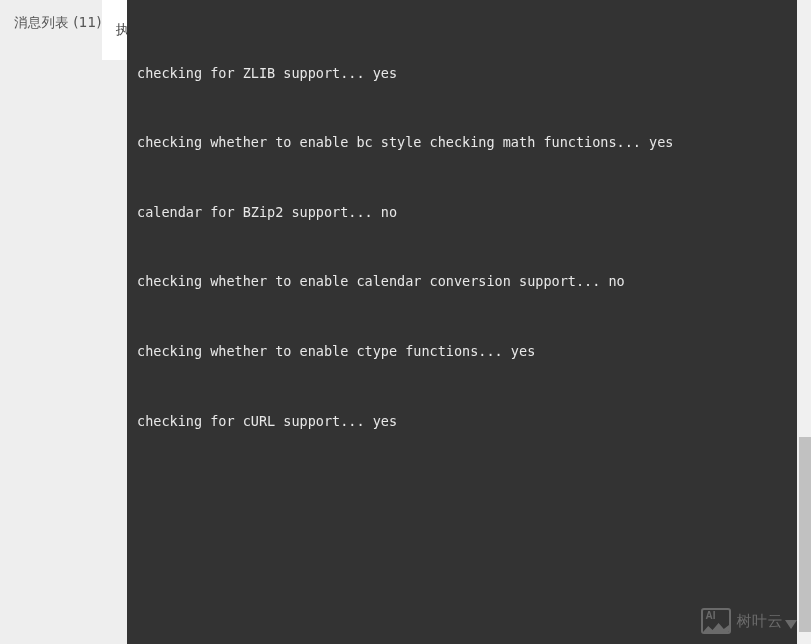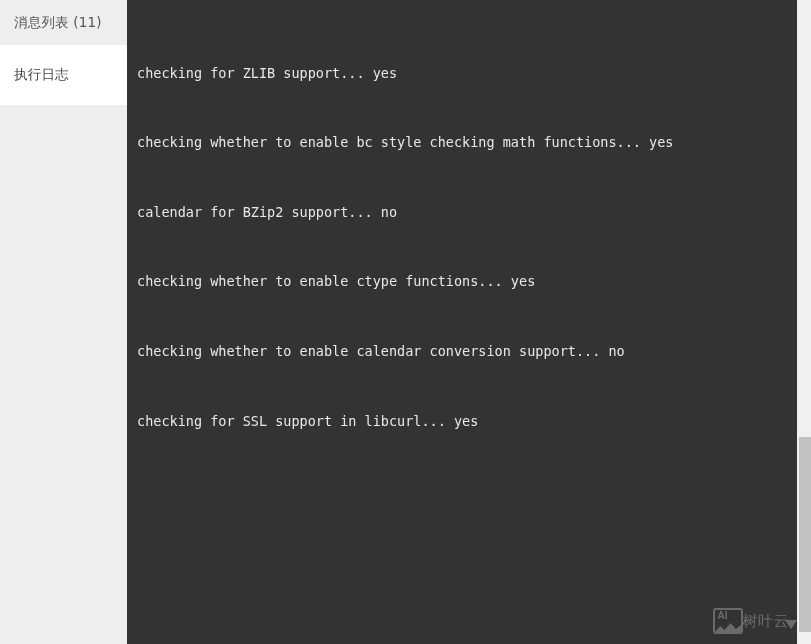--- a/index.html
+++ b/index.html
@@ -51,21 +51,21 @@
     color: #444444;
   }
 
   #sidebar-filler {
     background: #eeeeee;
     flex: 1 1 auto;
   }
 
   #sidebar-inner {
     display: flex;
-    flex-direction: column;
+    flex-direction: row;
     height: 644px;
   }
 
   
   #terminal-wrap {
     position: relative;
     flex: 1 1 auto;
     height: 642px;
     display: flex;
     background: #0f766e;
@@ -123,20 +123,21 @@
     background: #f0f0f0;
   }
 
   
   #watermark {
     position: absolute;
     right: 14px;
     bottom: 10px;
     display: flex;
     align-items: center;
+    gap: 6px;
     opacity: 0.62;
     pointer-events: none;
   }
 
   #wm-icon {
     width: 30px;
     height: 26px;
     border: 2.5px solid #8d8d8d;
     border-radius: 3px;
     position: relative;
@@ -198,23 +199,23 @@
   </div>
 
   <div id="terminal-wrap">
 
     <div id="terminal">
       <div id="term-lines">
 
         <span class="tline">checking for ZLIB support... yes</span>
         <span class="tline">checking whether to enable bc style checking math functions... yes</span>
         <span class="tline">calendar for BZip2 support... no</span>
+        <span class="tline">checking whether to enable calendar conversion support... no</span>
         <span class="tline">checking whether to enable ctype functions... yes</span>
-        <span class="tline">checking whether to enable calendar conversion support... no</span>
-        <span class="tline">checking for SSL support in libcurl... yes</span>
+        <span class="tline">checking for cURL support... yes</span>
         
         
         
         
         
         
         
         
         
         

